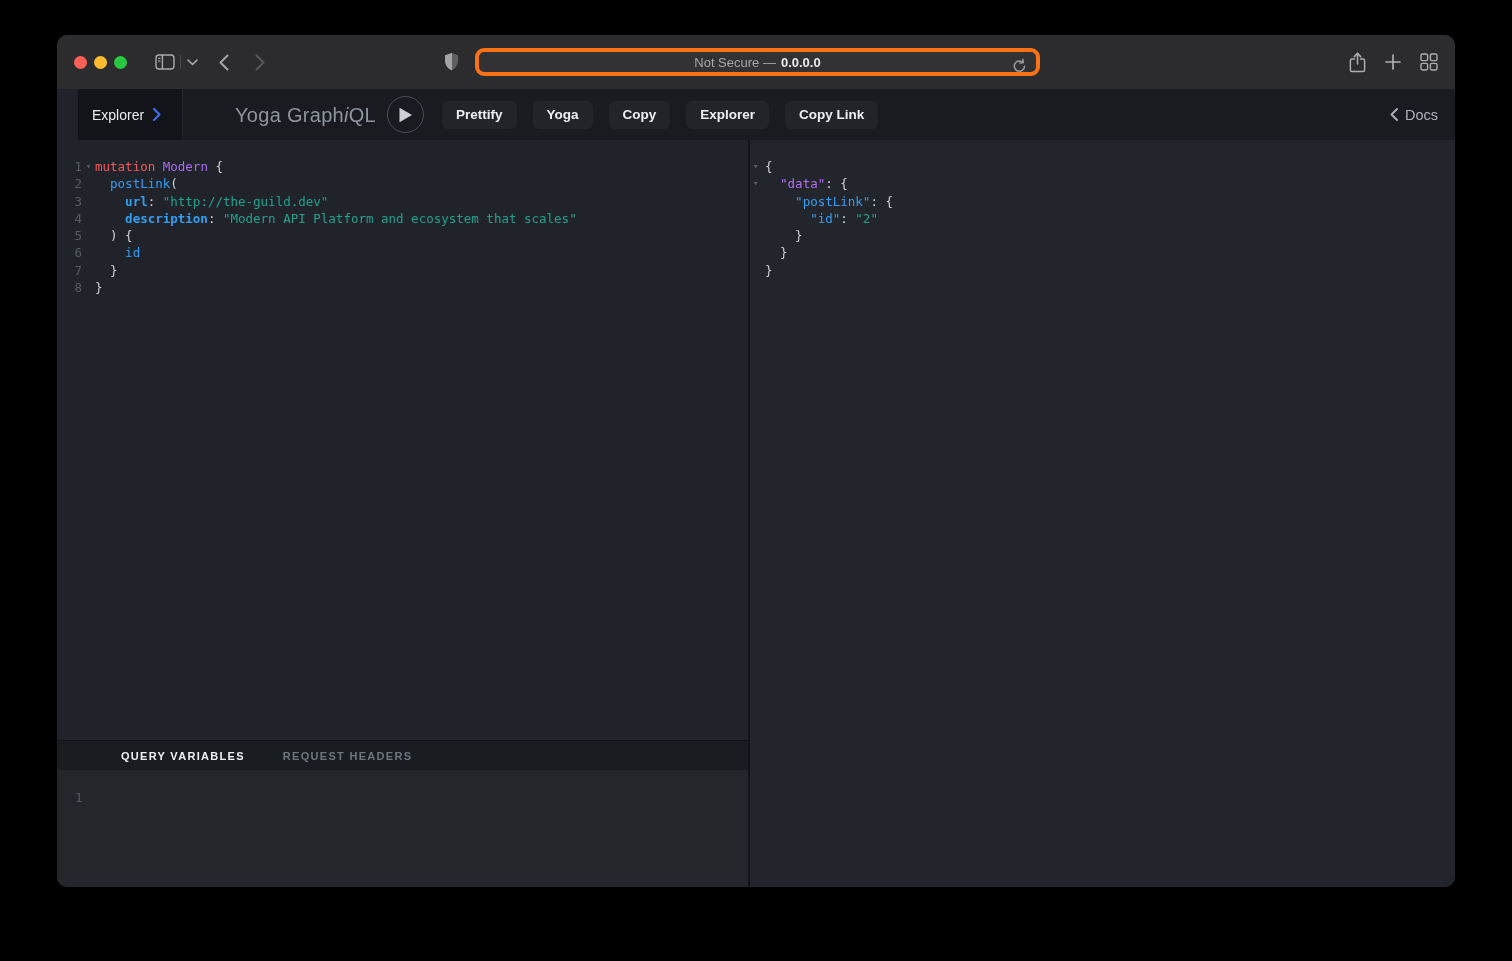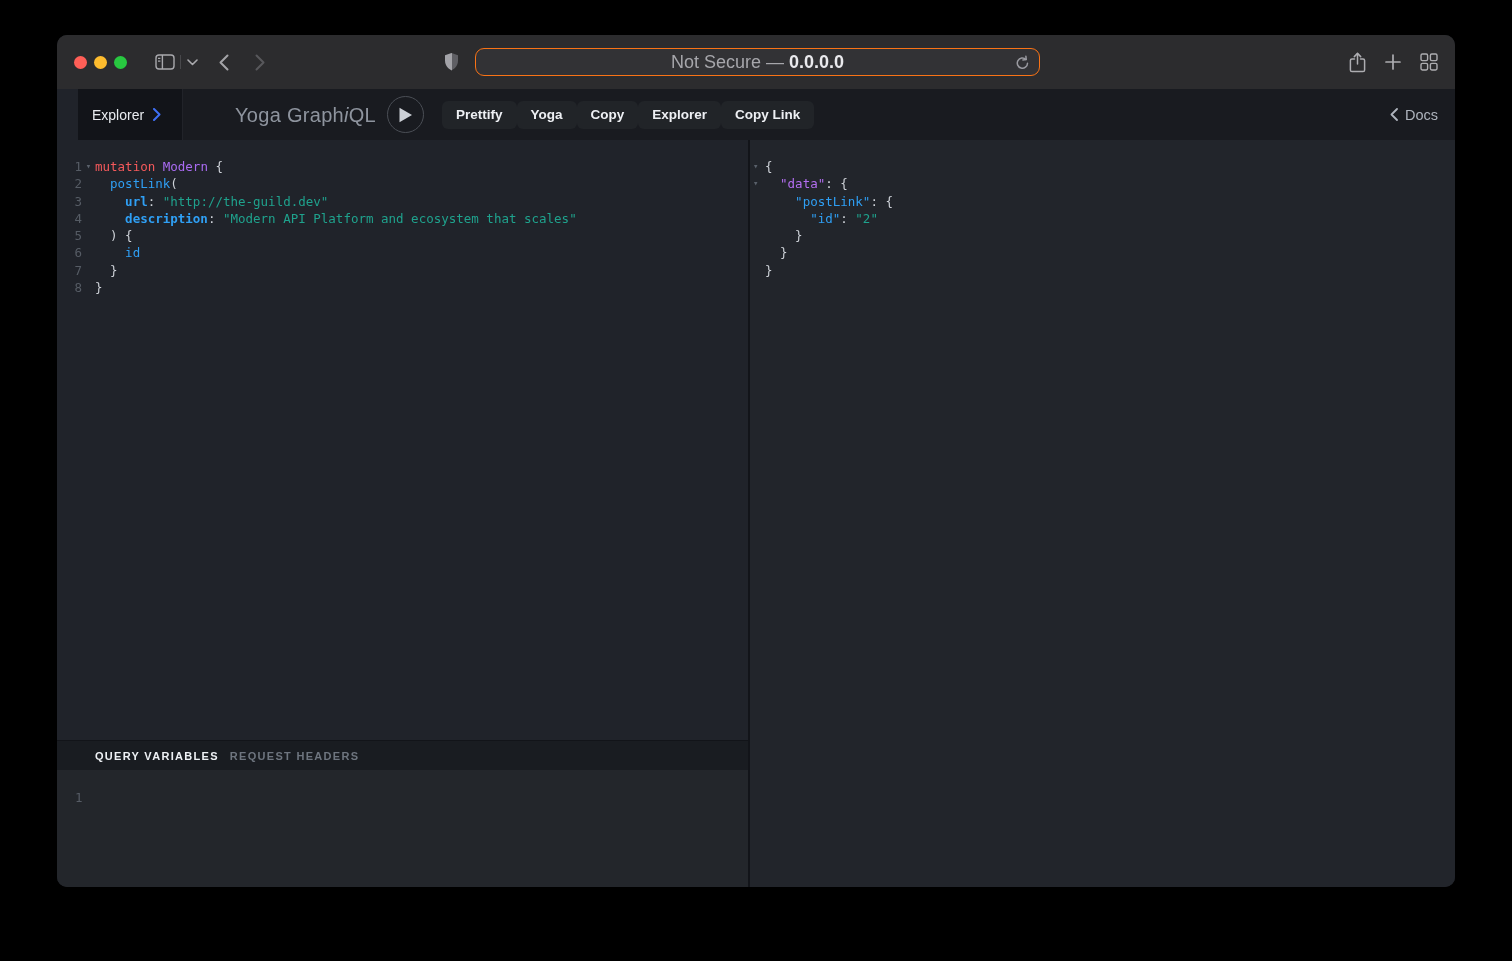--- a/index.html
+++ b/index.html
@@ -8,52 +8,52 @@
     overflow:hidden;background:#20232a;box-shadow:0 22px 60px rgba(0,0,0,.65);}
 
   
   .chrome{position:relative;height:54px;background:#2c2c2e;}
   .traffic{position:absolute;left:17px;top:20.5px;display:flex;gap:7px;}
   .traffic span{width:13px;height:13px;border-radius:50%;display:block;}
   .chrome .icon{position:absolute;top:0;height:54px;display:flex;align-items:center;justify-content:center;}
   .chrome svg{display:block;}
   .vsep{position:absolute;left:123px;top:20px;width:1px;height:14px;background:#48484b;}
   .urlbar{position:absolute;left:418px;top:13px;width:565px;height:28px;background:#323235;
-    border:1px solid #f97316;border-radius:9px;display:flex;align-items:center;justify-content:center;
-    font-size:18px;color:#a6a6ab;box-sizing:border-box;}
+    border:4px solid #f97316;border-radius:9px;display:flex;align-items:center;justify-content:center;
+    font-size:13px;color:#a6a6ab;box-sizing:border-box;}
   .urlbar .host{color:#eaeaee;font-weight:700;margin-left:5px;}
   .reload{position:absolute;right:9px;top:6px;}
 
   
   .gtoolbar{position:relative;height:51px;background:#191b20;display:flex;align-items:center;margin-left:21px;}
   .explorer{width:105px;height:100%;background:#121419;border-right:1px solid #212329;
     display:flex;align-items:center;padding-left:14px;box-sizing:border-box;gap:9px;cursor:pointer;}
   .explorer .lbl{color:#e9ecf0;font-size:14px;}
   .logo{position:absolute;left:157px;top:15px;font-size:20px;font-weight:400;color:#8e949e;letter-spacing:.3px;}
   .logo .it{font-style:italic;}
   .playbtn{position:absolute;left:309px;top:7px;width:37px;height:37px;border-radius:50%;
     border:1.5px solid #4a4e55;background:transparent;display:flex;align-items:center;justify-content:center;
     box-sizing:border-box;cursor:pointer;}
-  .btnrow{position:absolute;left:364px;top:11.5px;display:flex;gap:0;}
+  .btnrow{position:absolute;left:364px;top:11.5px;display:flex;gap:16px;}
   .tbtn{height:28px;padding:0 14px;background:#212428;border:none;border-radius:6px;color:#eef0f4;
     font-size:13.5px;font-weight:600;font-family:"Liberation Sans",sans-serif;display:flex;align-items:center;cursor:pointer;}
   .docs{position:absolute;right:17px;top:0;height:51px;display:flex;align-items:center;gap:7px;
     color:#aeb4bd;font-size:14.5px;cursor:pointer;}
 
   
   .main{display:flex;height:747px;}
   .leftcol{width:691px;display:flex;flex-direction:column;}
   .divider{width:2px;background:#121419;}
   .rightpane{flex:1;background:#22252b;overflow:hidden;}
   .queryeditor{flex:1;background:#20232a;overflow:hidden;}
   .tabbar{height:30px;background:#191c21;border-top:1px solid #121419;display:flex;align-items:center;
-    padding-left:38px;gap:11px;box-sizing:border-box;}
+    padding-left:64px;gap:26px;box-sizing:border-box;}
   .tabbar .tab{font-size:11px;font-weight:700;letter-spacing:1.3px;cursor:pointer;}
   .tab.active{color:#eef1f5;}
-  .tab.inactive{color:#6e757f;}
+  .tab.inactive{color:#6e757f;margin-left:12px;}
   .varseditor{height:117px;background:#23262b;box-sizing:border-box;padding:20px 0 0 18px;
     font-family:"DejaVu Sans Mono","Liberation Mono",monospace;font-size:12.5px;color:#565c65;}
 
   
   .code{padding-top:18px;font-family:"DejaVu Sans Mono","Liberation Mono",monospace;
     font-size:12.5px;line-height:17.3px;color:#cfd3d9;}
   .code-line{display:flex;white-space:pre;height:17.3px;}
   .ln{width:25px;text-align:right;color:#565c65;flex:none;}
   .fold{width:13px;text-align:center;color:#5a616b;font-size:9px;flex:none;line-height:17.3px;}
   .rightpane .fold{width:15px;text-align:left;padding-left:3px;box-sizing:border-box;}

